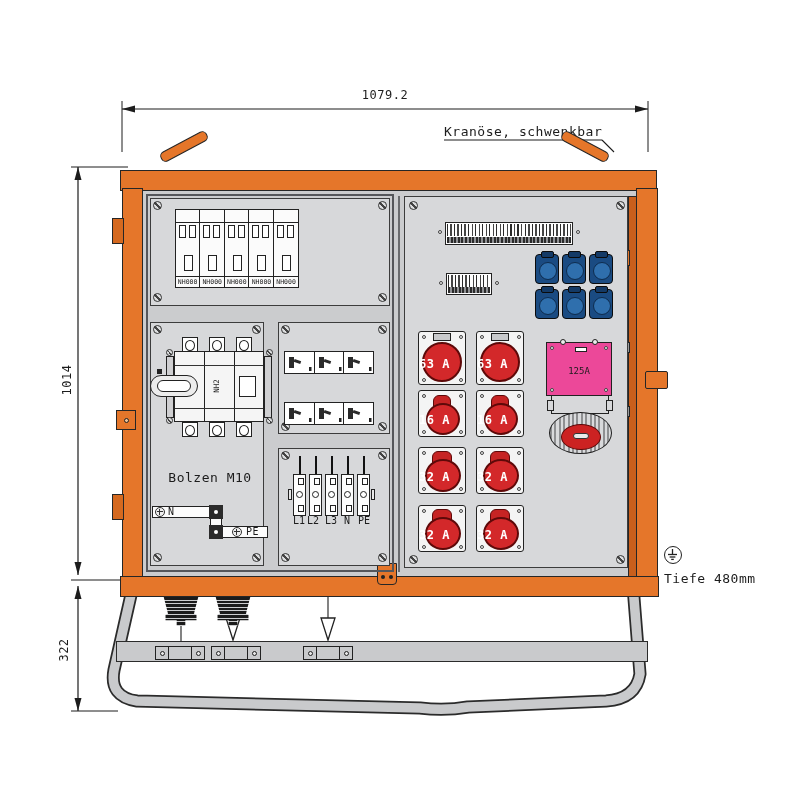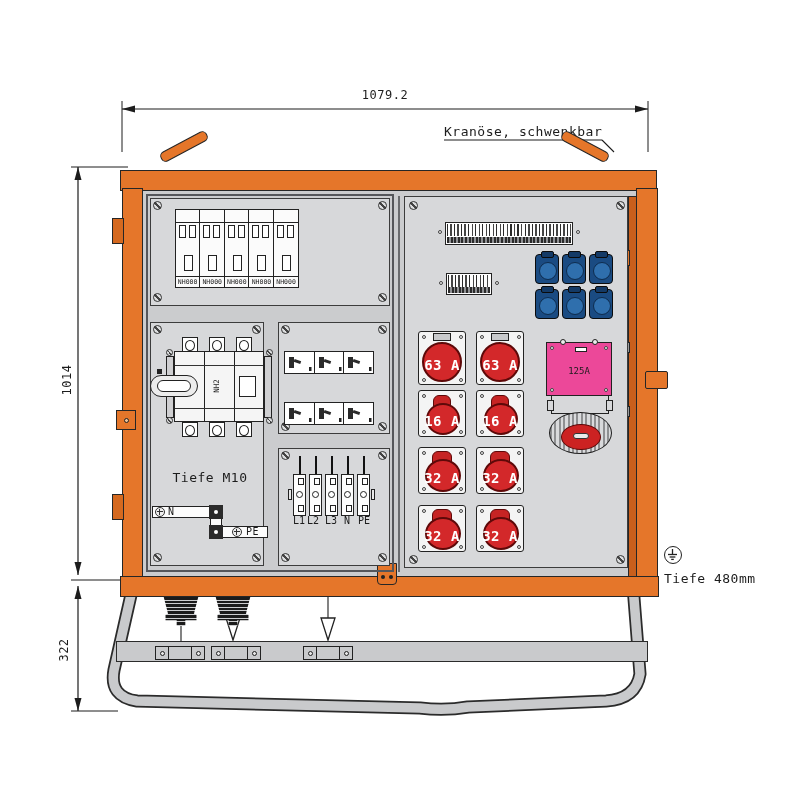--- a/index.html
+++ b/index.html
@@ -74,21 +74,21 @@
   .bsock::before{content:"";position:absolute;left:5px;top:-4px;width:11px;height:5px;background:#143a66;border:1.2px solid #0b0b0b;border-radius:2px}
   .bsock::after{content:"";position:absolute;left:3px;top:7px;width:16px;height:16px;background:#2f6fad;border:1.3px solid #0e2c4e;border-radius:50%}
   
   .rplate{position:absolute;width:48px;background:#f4f4f4;border:1.6px solid #222;border-radius:3px}
   .rplate b{position:absolute;width:4px;height:4px;border:1px solid #444;border-radius:50%;background:#eee}
   .rplate .d1{left:2.5px;top:2.5px}.rplate .d2{right:2.5px;top:2.5px}
   .rplate .d3{left:2.5px;bottom:2.5px}.rplate .d4{right:2.5px;bottom:2.5px}
   .rhinge{position:absolute;left:14px;top:1px;width:18px;height:8px;background:#c9cacc;border:1.3px solid #222}
   .rlid{position:absolute;background:#c62424;border:1.6px solid #5e0909;border-radius:6px 6px 3px 3px}
   .rbody{position:absolute;border-radius:50%;background:#d3282a;border:2px solid #5e0909}
-  .rtxt{position:absolute;left:0;width:100%;text-align:center;color:#fff;font-weight:bold;font-size:14px;letter-spacing:.5px}
+  .rtxt{position:absolute;left:0;width:100%;text-align:left;color:#fff;font-weight:bold;font-size:12px;letter-spacing:.5px}
   
   .box125{position:absolute;left:546px;top:342px;width:66px;height:54px;background:#ec4899;border:1.6px solid #222}
   .box125 .k{position:absolute;top:-4px;width:6px;height:6px;border:1.2px solid #222;border-radius:50%;background:#eee}
   .box125::after{content:"";position:absolute;top:4px;left:28px;width:10px;height:3px;border:1px solid #222;background:#fff}
   .lbl125{position:absolute;left:0;width:100%;top:23px;text-align:center;font-size:9px}
   .brk125{position:absolute;left:551px;top:395px;width:58px;height:19px;background:#d7d8da;border:1.4px solid #222}
   .brk125::before{content:"";position:absolute;left:-5px;top:4px;width:5px;height:9px;border:1.1px solid #222;background:#d7d8da}
   .brk125::after{content:"";position:absolute;right:-5px;top:4px;width:5px;height:9px;border:1.1px solid #222;background:#d7d8da}
   .ring125{position:absolute;left:549px;top:412px;width:63px;height:42px;border-radius:50%;border:1.6px solid #1c1c1c;
     background:repeating-linear-gradient(90deg,#8e8f91 0 2px,#d9dadc 2px 4.4px)}
@@ -293,21 +293,21 @@
     </div>
   <div class="tblk" style="left:357px">
       <span class="tcirc"></span>
     </div>
   <div class="tlbl" style="left:291px">L1</div>
   <div class="tlbl" style="left:305px">L2</div>
   <div class="tlbl" style="left:323px">L3</div>
   <div class="tlbl" style="left:339px">N</div>
   <div class="tlbl" style="left:356px">PE</div>
 
-  <div class="txt" style="left:158px;top:470px;width:104px;text-align:center;font-size:13px">Tiefe M10</div>
+  <div class="txt" style="left:158px;top:470px;width:104px;text-align:center;font-size:13px">Bolzen M10</div>
   <div class="bbar" style="left:152px;top:506px;width:70px;height:12px"></div>
   <div class="bbar" style="left:210px;top:506px;width:12px;height:32px"></div>
   <div class="bbar" style="left:210px;top:526px;width:58px;height:12px"></div>
   <div class="node" style="left:209px;top:505px"></div>
   <div class="node" style="left:209px;top:525px"></div>
   <div class="plus" style="left:155px;top:507px"></div>
   <div class="txt" style="left:168px;top:506px;font-size:10px">N</div>
   <div class="plus" style="left:232px;top:527px"></div>
   <div class="txt" style="left:246px;top:526px;font-size:10px">PE</div>
 

